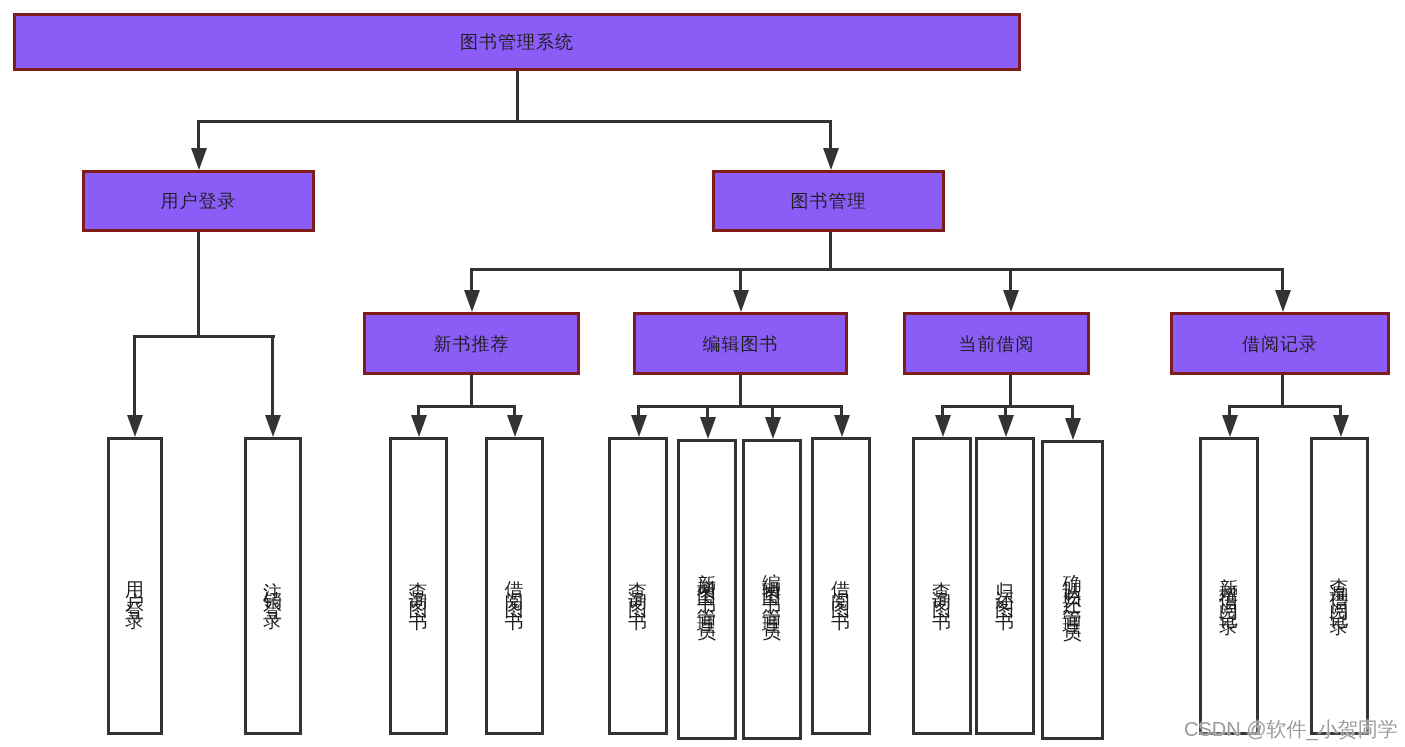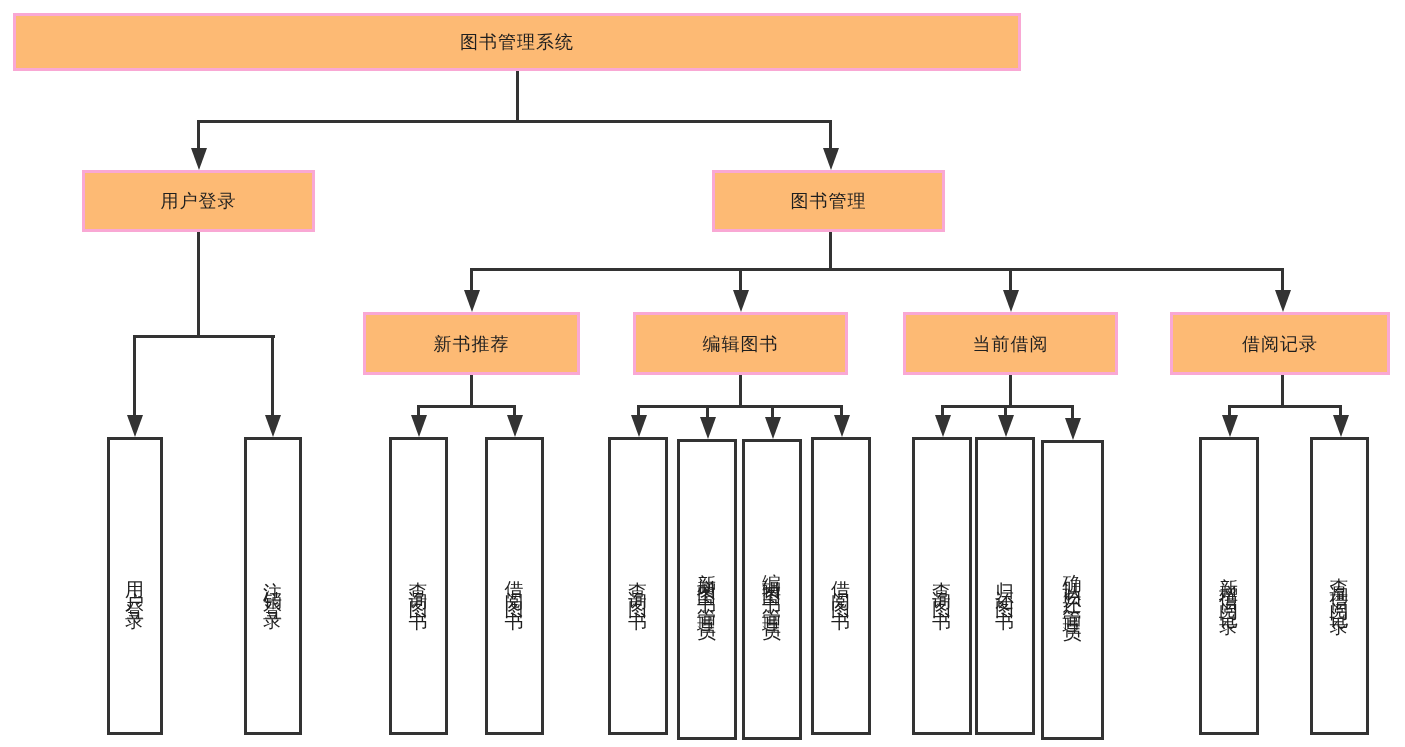--- a/index.html
+++ b/index.html
@@ -7,22 +7,22 @@
   .canvas{
     position:relative;
     width:1405px;height:747px;
     background:#ffffff;
     font-family:"Liberation Sans","DejaVu Sans",sans-serif;
     color:#1f1f1f;
     overflow:hidden;
   }
   .node{
     position:absolute;
-    background:#fdba74;
-    border:3px solid #f9a8d4;
+    background:#8b5cf6;
+    border:3px solid #7f1d1d;
     display:flex;
     align-items:center;
     justify-content:center;
   }
   .node .lbl{
     font-size:18px;
     letter-spacing:1px;
     color:#1f1f1f;
     white-space:nowrap;
   }
@@ -81,21 +81,21 @@
   <div class="node" style="left:363px;top:312px;width:217px;height:63px;">
     <span class="lbl">新书推荐</span>
   </div>
 
   <div class="node" style="left:712px;top:170px;width:233px;height:62px;">
     <span class="lbl">图书管理</span>
   </div>
   <div class="node" style="left:633px;top:312px;width:215px;height:63px;">
     <span class="lbl">编辑图书</span>
   </div>
-  <div class="node" style="left:903px;top:312px;width:215px;height:63px;">
+  <div class="node" style="left:903px;top:312px;width:187px;height:63px;">
     <span class="lbl">当前借阅</span>
   </div>
   <div class="node" style="left:1170px;top:312px;width:220px;height:63px;">
     <span class="lbl">借阅记录</span>
   </div>
 
   <div class="vnode" style="left:107px;top:437px;width:56px;height:298px;">
     <span class="vlbl">用户登录</span>
   </div>
   <div class="vnode" style="left:244px;top:437px;width:58px;height:298px;">
@@ -172,14 +172,15 @@
   <div class="hline" style="left:941px;top:405px;width:133px;"></div>
   <div class="arrow" style="left:941px;top:405px;height:10px;"></div>
   <div class="arrow" style="left:1004px;top:405px;height:10px;"></div>
   <div class="arrow" style="left:1071px;top:405px;height:13px;"></div>
 
   <div class="vline" style="left:1281px;top:375px;height:30px;"></div>
   <div class="hline" style="left:1228px;top:405px;width:114px;"></div>
   <div class="arrow" style="left:1228px;top:405px;height:10px;"></div>
   <div class="arrow" style="left:1339px;top:405px;height:10px;"></div>
 
+  <div class="watermark">CSDN @软件_小贺同学</div>
 
 </div>
 
 </body></html>

